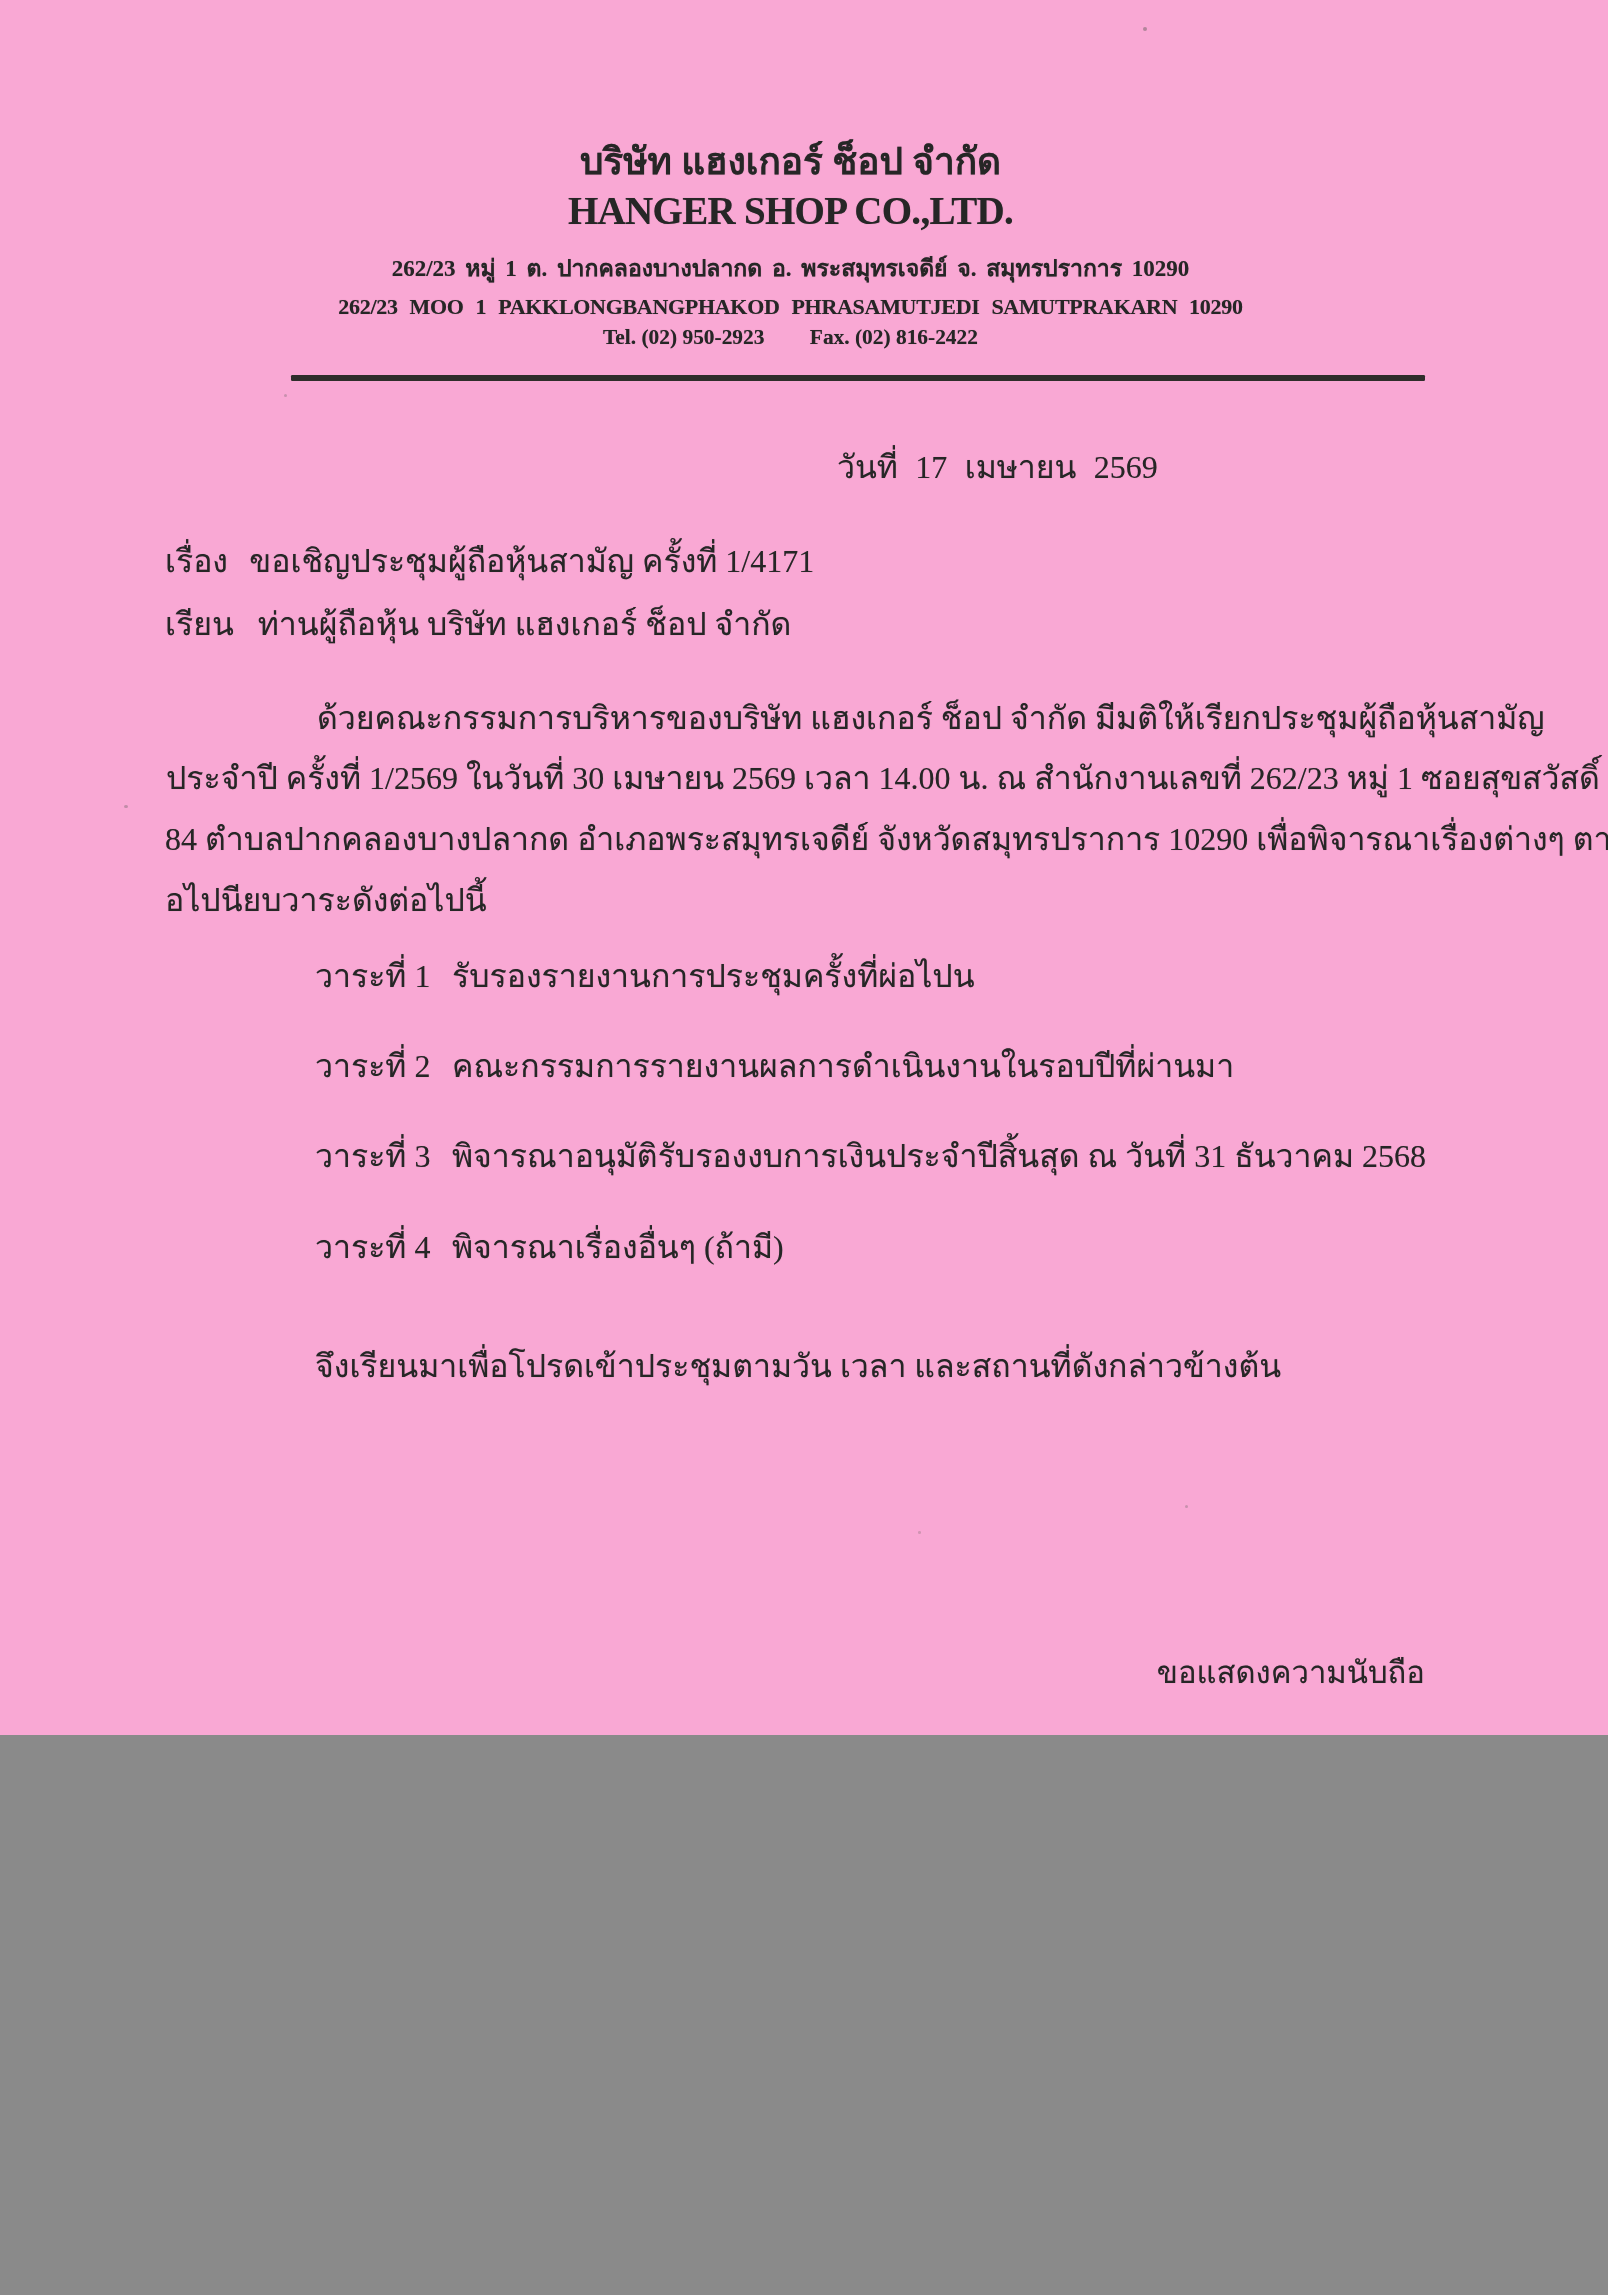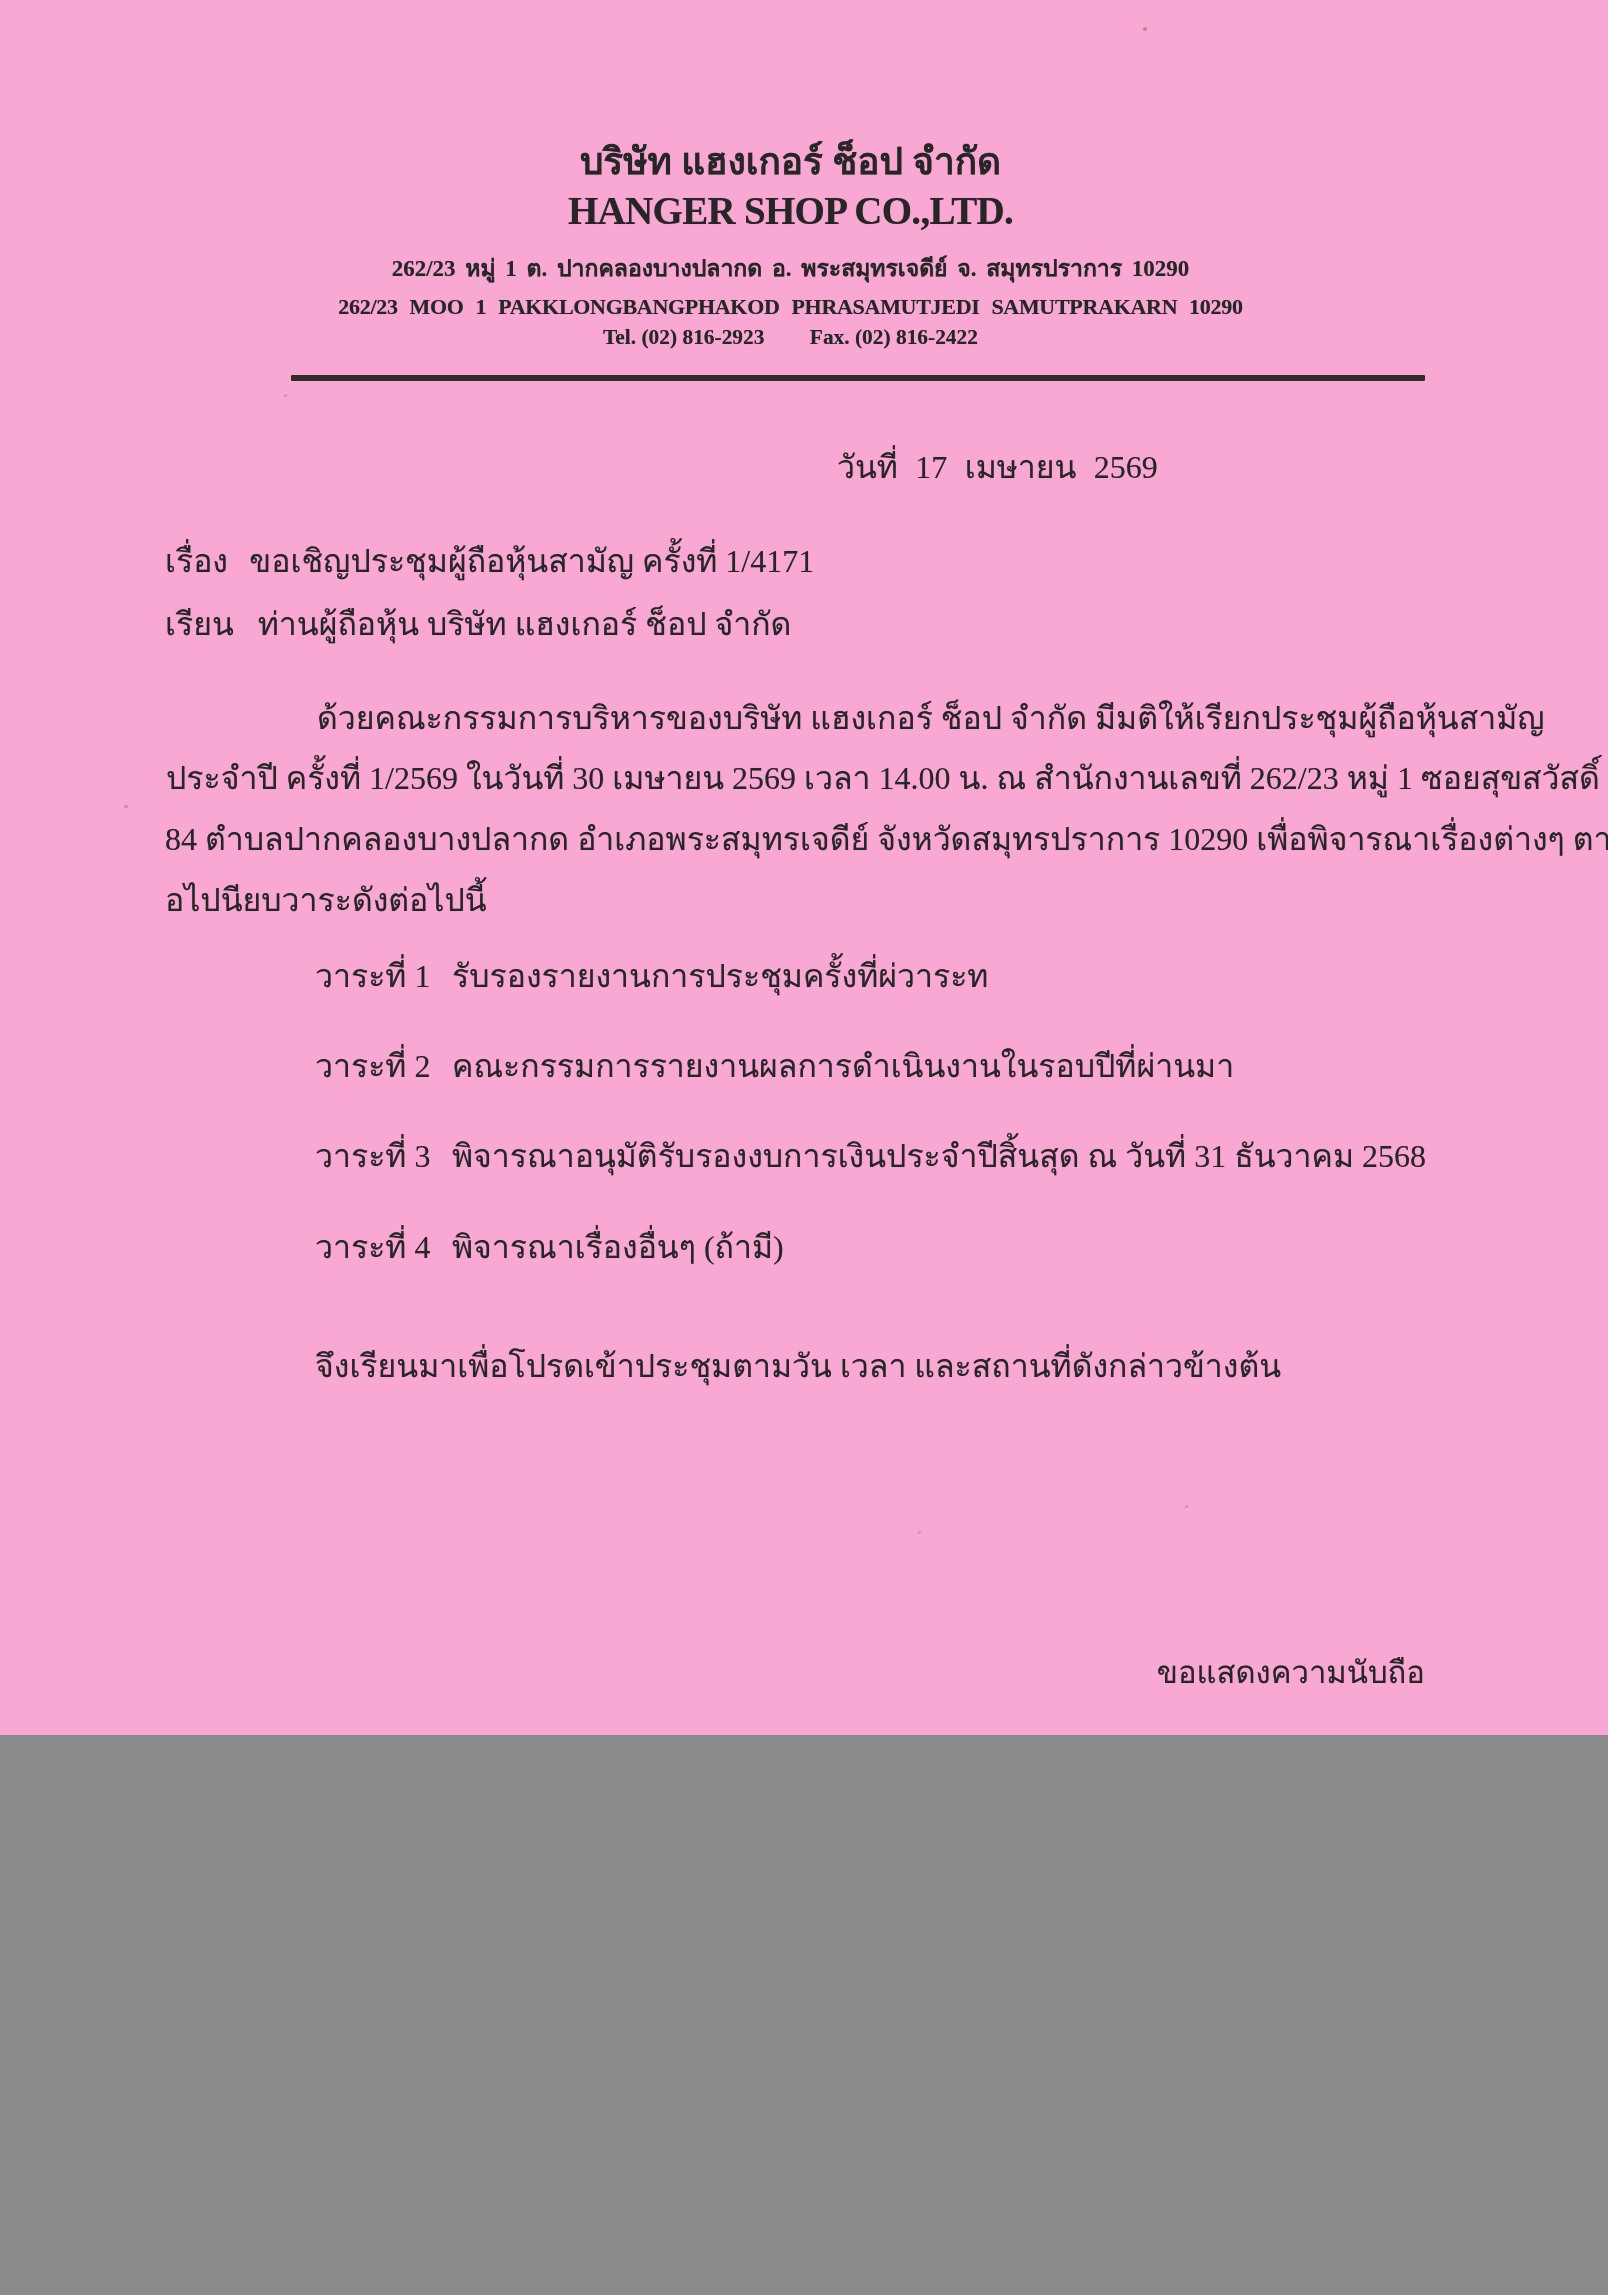--- a/index.html
+++ b/index.html
@@ -86,21 +86,21 @@
 </head>
 <body>
 
 <div class="page">
 
   <div class="hdr thname">บริษัท แฮงเกอร์ ช็อป จำกัด</div>
   <div class="hdr enname">HANGER SHOP CO.,LTD.</div>
   <div class="hdr thaddr">262/23 หมู่ 1 ต. ปากคลองบางปลากด อ. พระสมุทรเจดีย์ จ. สมุทรปราการ 10290</div>
   <div class="hdr enaddr">262/23 MOO 1 PAKKLONGBANGPHAKOD PHRASAMUTJEDI SAMUTPRAKARN 10290</div>
   <div class="hdr telfax">
-    <span class="tel">Tel. (02) 816-2923</span>
+    <span class="tel">Tel. (02) 950-2923</span>
     <span class="fax">Fax. (02) 816-2422</span>
   </div>
   <div class="rule"></div>
 
   <div class="line date">วันที่ 17 เมษายน 2569</div>
 
   <div class="line subject">
     <span class="lbl">เรื่อง</span>
     <span class="txt">ขอเชิญประชุมผู้ถือหุ้นสามัญ ครั้งที่ 1/4171</span>
   </div>
@@ -113,21 +113,21 @@
   <div>
     <div class="line p1">ด้วยคณะกรรมการบริหารของบริษัท แฮงเกอร์ ช็อป จำกัด มีมติให้เรียกประชุมผู้ถือหุ้นสามัญ</div>
     <div class="line p2">ประจำปี ครั้งที่ 1/2569 ในวันที่ 30 เมษายน 2569 เวลา 14.00 น. ณ สำนักงานเลขที่ 262/23 หมู่ 1 ซอยสุขสวัสดิ์</div>
     <div class="line p3">84 ตำบลปากคลองบางปลากด อำเภอพระสมุทรเจดีย์ จังหวัดสมุทรปราการ 10290 เพื่อพิจารณาเรื่องต่างๆ ตาม</div>
     <div class="line p4">อไปนียบวาระดังต่อไปนี้</div>
   </div>
 
   <div>
     <div class="line agenda a1">
       <span class="lbl">วาระที่ 1</span>
-      <span class="txt">รับรองรายงานการประชุมครั้งที่ผ่วาระท</span>
+      <span class="txt">รับรองรายงานการประชุมครั้งที่ผ่อไปน</span>
     </div>
     <div class="line agenda a2">
       <span class="lbl">วาระที่ 2</span>
       <span class="txt">คณะกรรมการรายงานผลการดำเนินงานในรอบปีที่ผ่านมา</span>
     </div>
     <div class="line agenda a3">
       <span class="lbl">วาระที่ 3</span>
       <span class="txt">พิจารณาอนุมัติรับรองงบการเงินประจำปีสิ้นสุด ณ วันที่ 31 ธันวาคม 2568</span>
     </div>
     <div class="line agenda a4">

